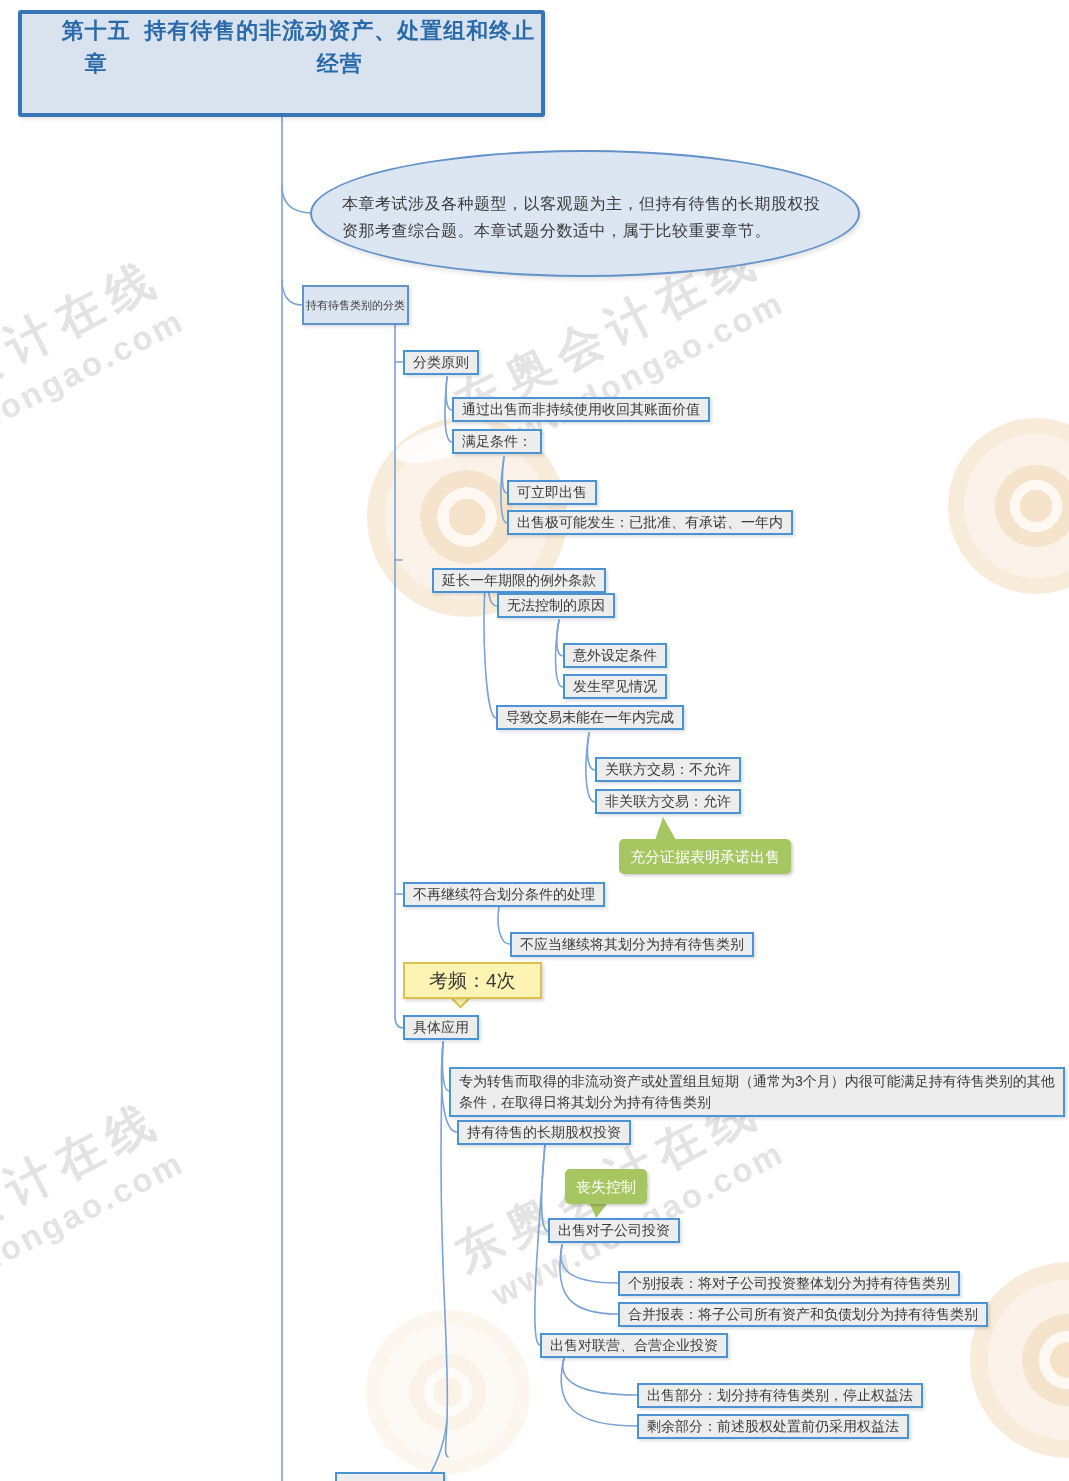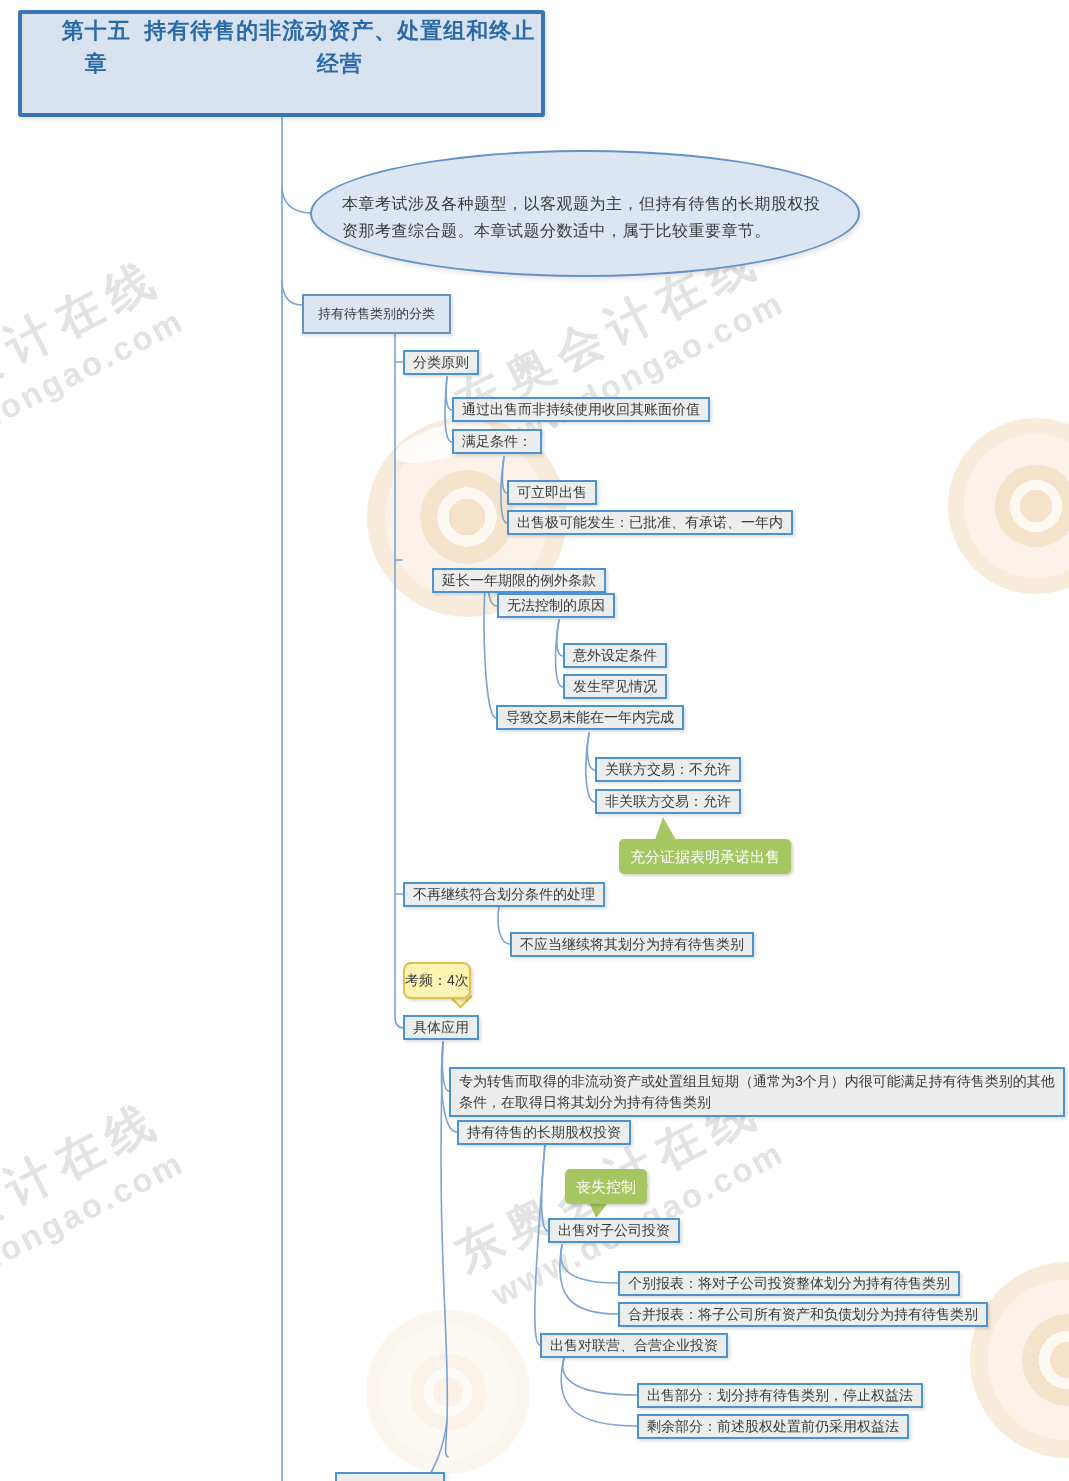--- a/index.html
+++ b/index.html
@@ -20,32 +20,32 @@
   
   .n{position:absolute;box-sizing:border-box;border:2px solid var(--node-border,#4b94d4);
      background:var(--node-fill,#ededed);font-size:14px;line-height:19px;padding:1px 8px;
      white-space:nowrap;z-index:2;box-shadow:2px 2px 3px rgba(0,0,0,.13);}
   .n.wrap{white-space:normal;line-height:21px;padding:2px 8px;}
   .root{position:absolute;box-sizing:border-box;border:4px solid var(--title-border,#3875b6);
      background:var(--title-fill,#d9e3f0);border-radius:3px;display:flex;flex-direction:row;
      justify-content:center;text-align:center;font-weight:bold;font-size:22px;line-height:33px;
      letter-spacing:1px;color:var(--title-text,#2a6aa8);z-index:2;box-shadow:2px 2px 4px rgba(0,0,0,.12);padding-left:32px;}
   .branch{position:absolute;box-sizing:border-box;border:2px solid var(--branch-border,#6292c8);
-     background:var(--branch-fill,#dce6f2);font-size:13px;line-height:36px;padding:0 14px;
-     white-space:nowrap;z-index:2;box-shadow:2px 2px 3px rgba(0,0,0,.12);margin-top:9px;}
+     background:var(--branch-fill,#dce6f2);font-size:11px;line-height:36px;padding:0 2px;
+     white-space:nowrap;z-index:2;box-shadow:2px 2px 3px rgba(0,0,0,.12);}
   .ellipse{position:absolute;box-sizing:border-box;border:2px solid var(--branch-border,#6292c8);
      background:var(--branch-fill,#dce6f2);border-radius:50%;z-index:2;
      font-size:16px;line-height:27px;letter-spacing:.5px;box-shadow:2px 3px 4px rgba(0,0,0,.10);}
   .ellipse .etext{padding:38px 26px 0 30px;}
   .callout-green{position:absolute;background:var(--callout-green,#a6c661);color:#fff;
      font-size:15px;line-height:25px;padding:5px 11px;border-radius:5px;white-space:nowrap;
      z-index:3;box-shadow:2px 2px 3px rgba(0,0,0,.18);}
   .callout-yellow{position:absolute;box-sizing:border-box;background:var(--callout-yellow-fill,#fdf4b3);
-     border:2px solid var(--callout-yellow-border,#ddc14f);border-radius:8px;font-size:14px;
-     line-height:23px;padding:5px 0;white-space:nowrap;z-index:3;box-shadow:2px 2px 3px rgba(0,0,0,.15);}
+     border:2px solid var(--callout-yellow-border,#ddc14f);border-radius:0;font-size:19px;
+     line-height:23px;padding:5px 24px;white-space:nowrap;z-index:3;box-shadow:2px 2px 3px rgba(0,0,0,.15);}
   .tri{position:absolute;width:0;height:0;z-index:2;}
   .diamond{position:absolute;width:15px;height:15px;background:var(--callout-yellow-fill,#fdf4b3);
      border-right:2px solid var(--callout-yellow-border,#ddc14f);
      border-bottom:2px solid var(--callout-yellow-border,#ddc14f);
      transform:rotate(45deg);z-index:2;}
 </style>
 </head>
 <body>
 
 <div id="canvas">

